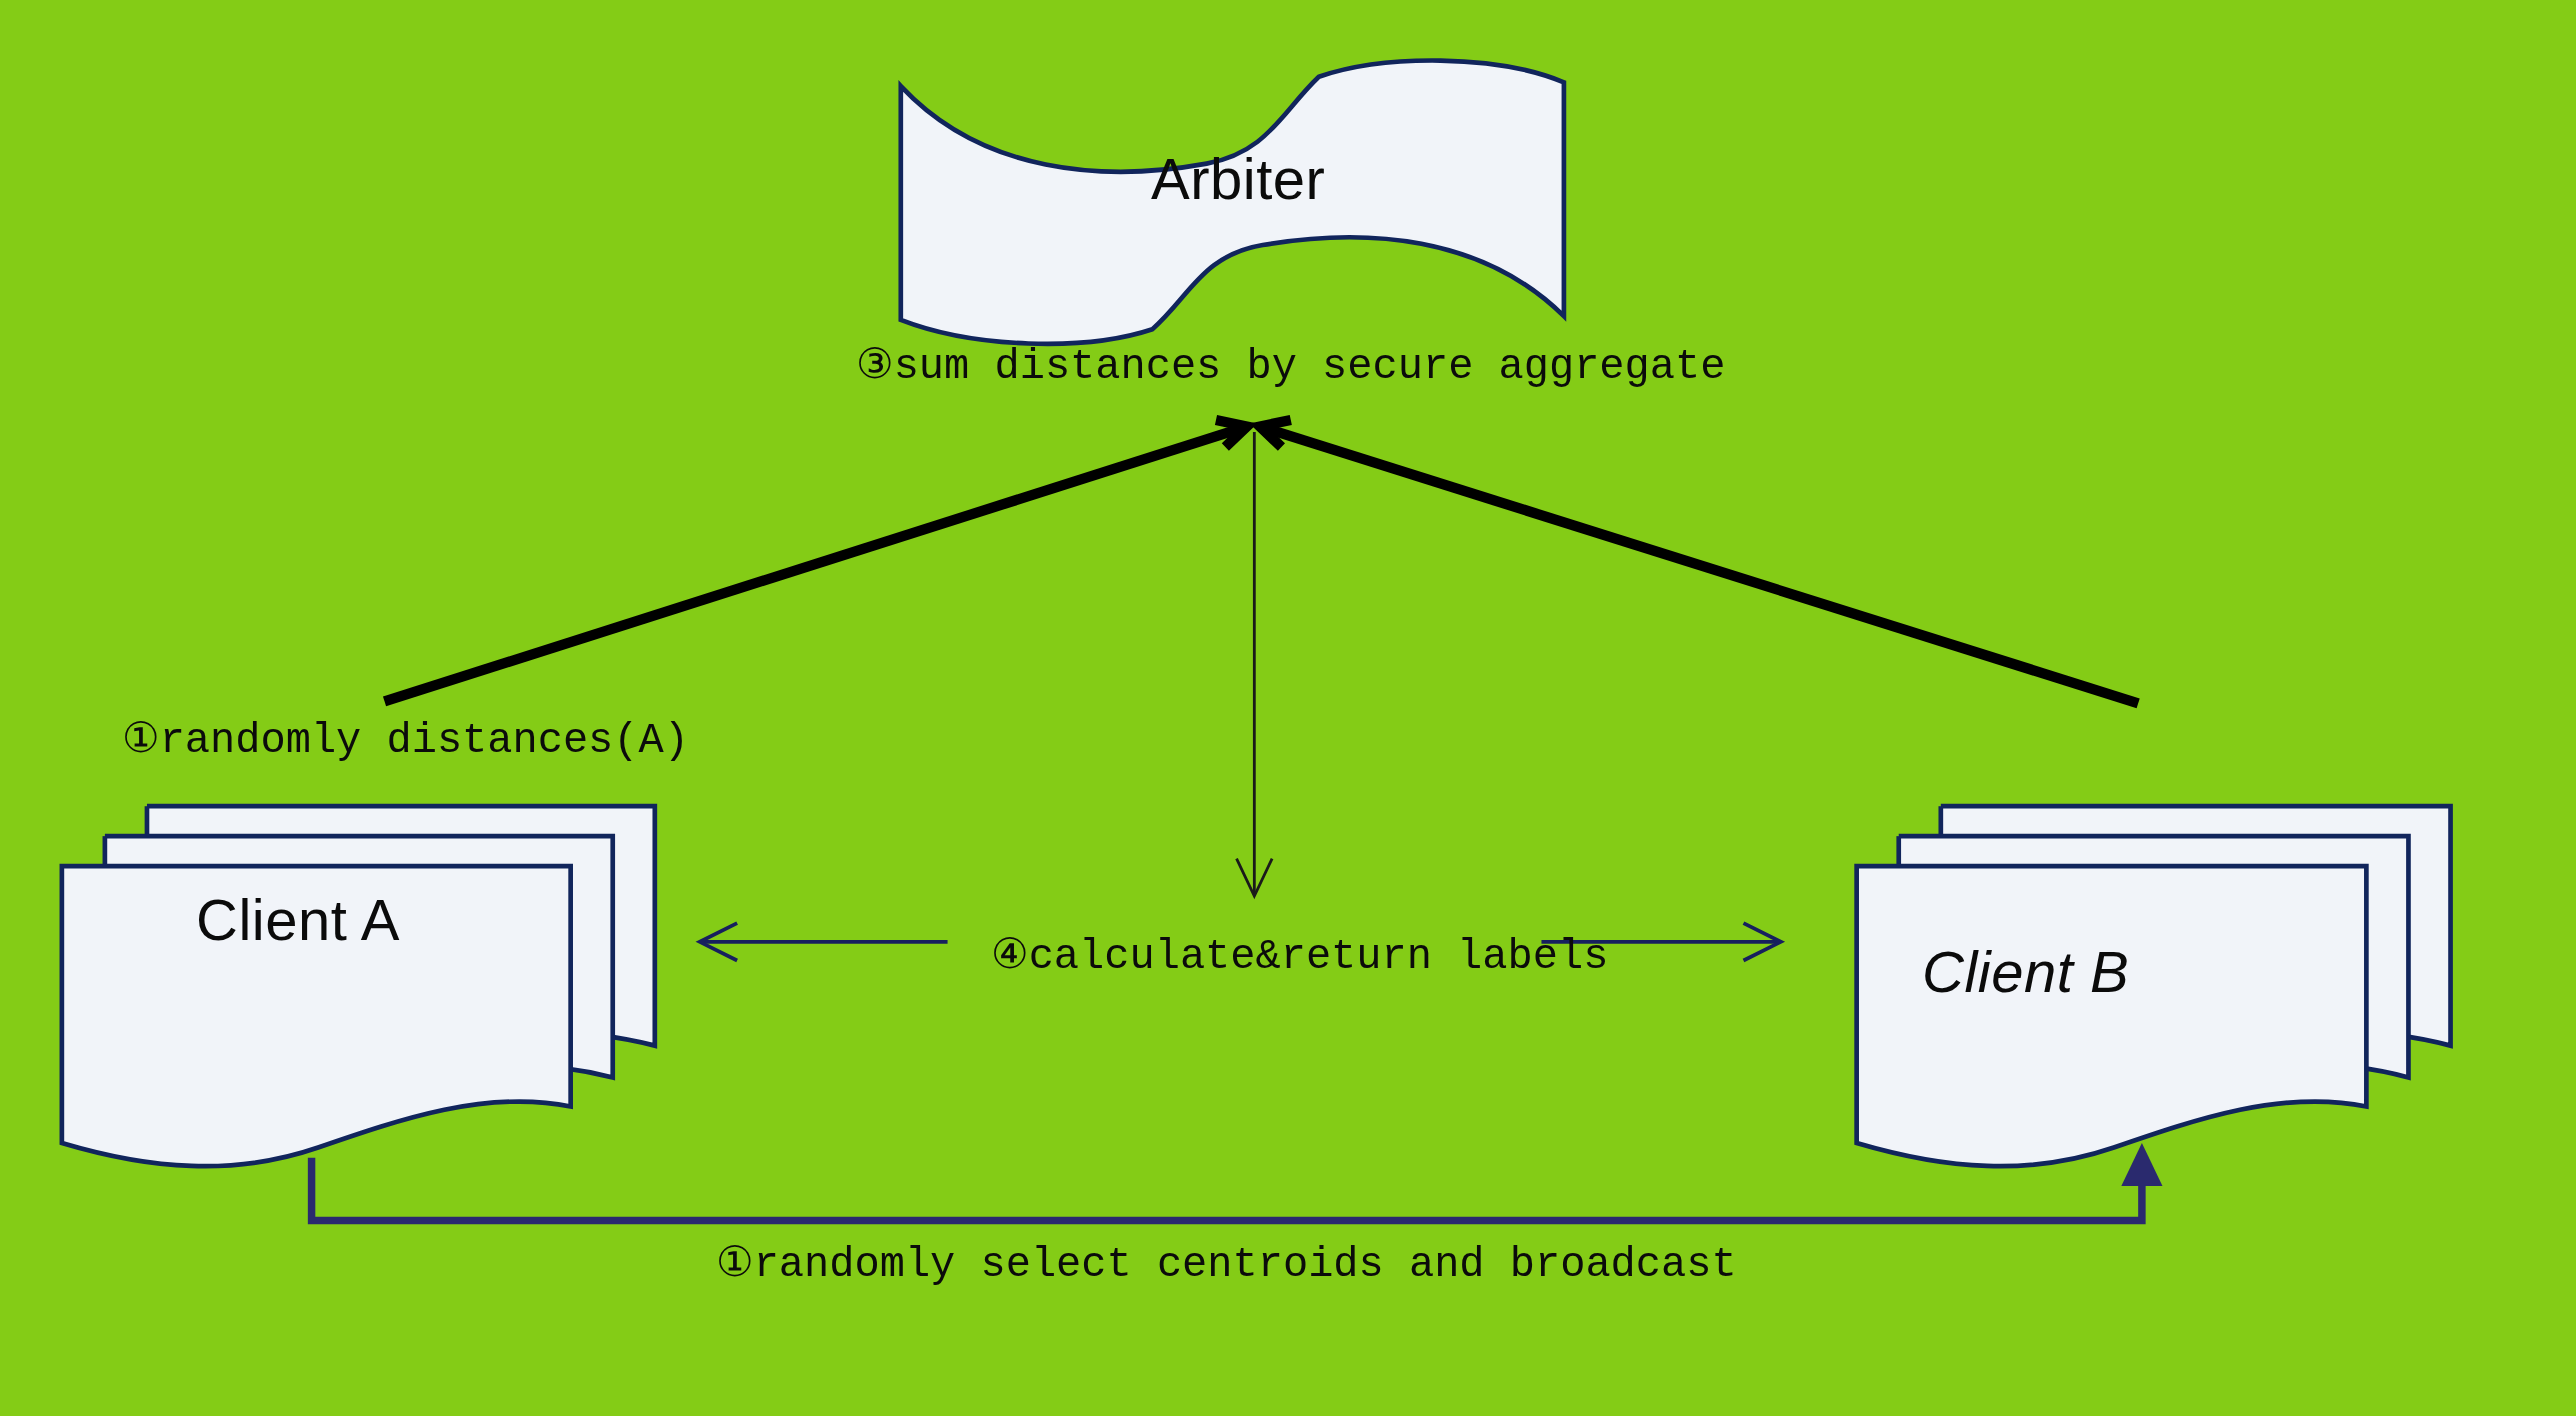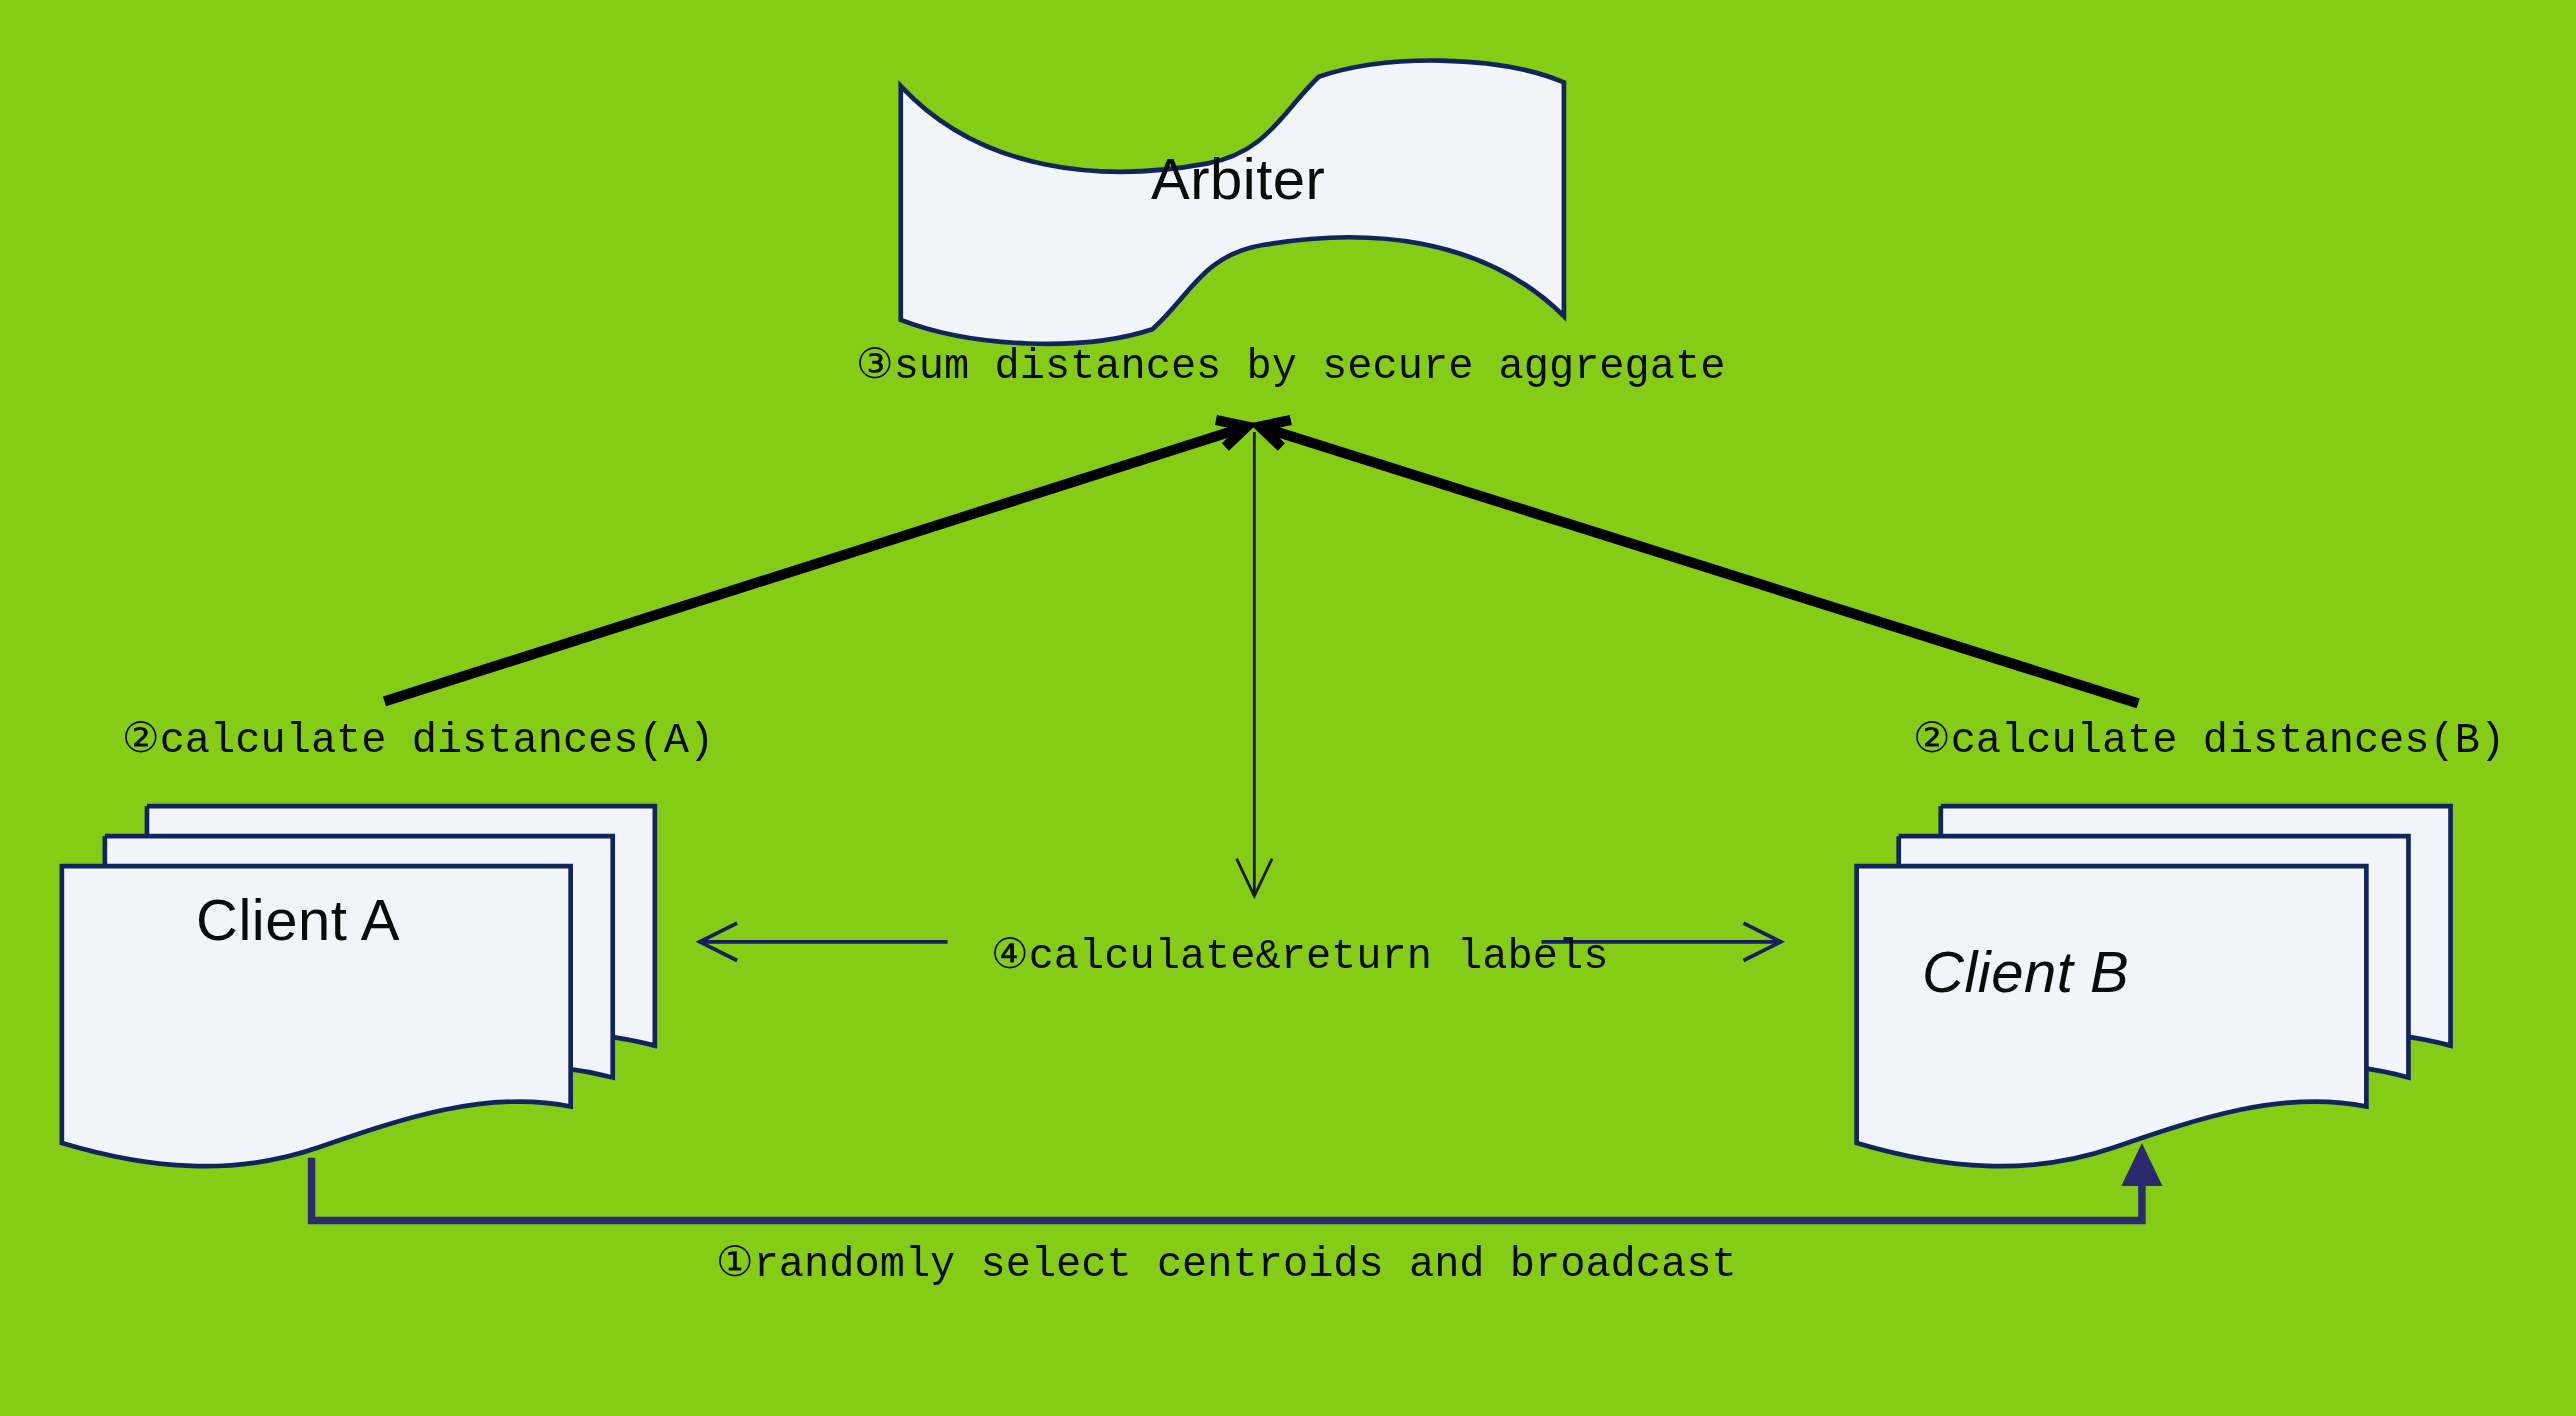--- a/index.html
+++ b/index.html
@@ -223,22 +223,21 @@
   </svg>
 
   <div class="lbl node-title" id="arbiter-label">Arbiter</div>
 
   <div class="lbl node-title" id="client-a-label">Client A</div>
 
   <div class="lbl node-title" id="client-b-label">Client B</div>
 
   <div class="lbl step-label" id="step3-label">③sum distances by secure aggregate</div>
 
-  <div class="lbl step-label" id="step2a-label">②calculate distances(A)</div>
-
-  <div class="lbl step-label" id="step2b-label">②calculate distances(B)</div>
+  <div class="lbl step-label" id="step2a-label">①randomly distances(A)</div>
+
 
   <div class="lbl step-label" id="step4-label">④calculate&amp;return labels</div>
 
   <div class="lbl step-label" id="step1-label">①randomly select centroids and broadcast</div>
 
 </div>
 
 
 </body></html>

